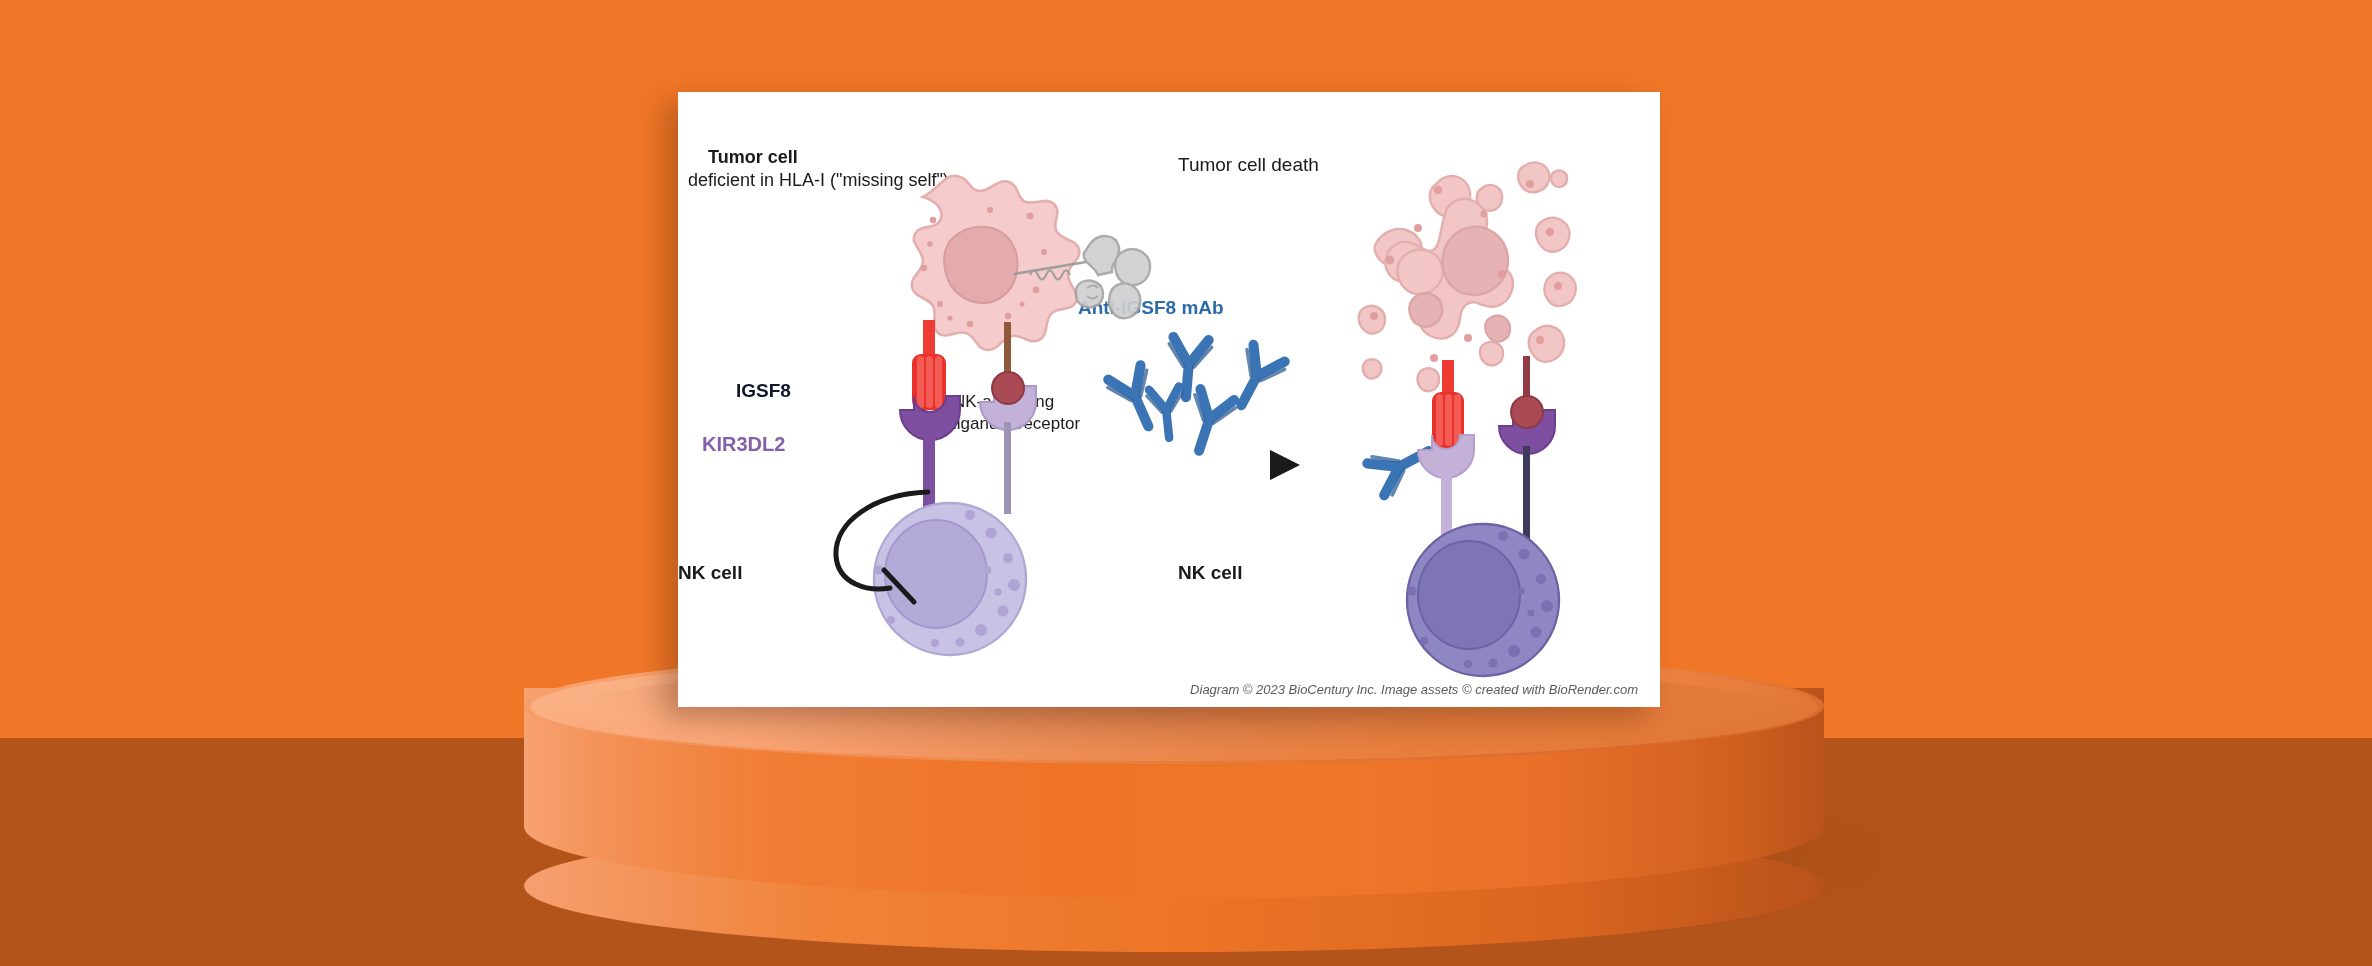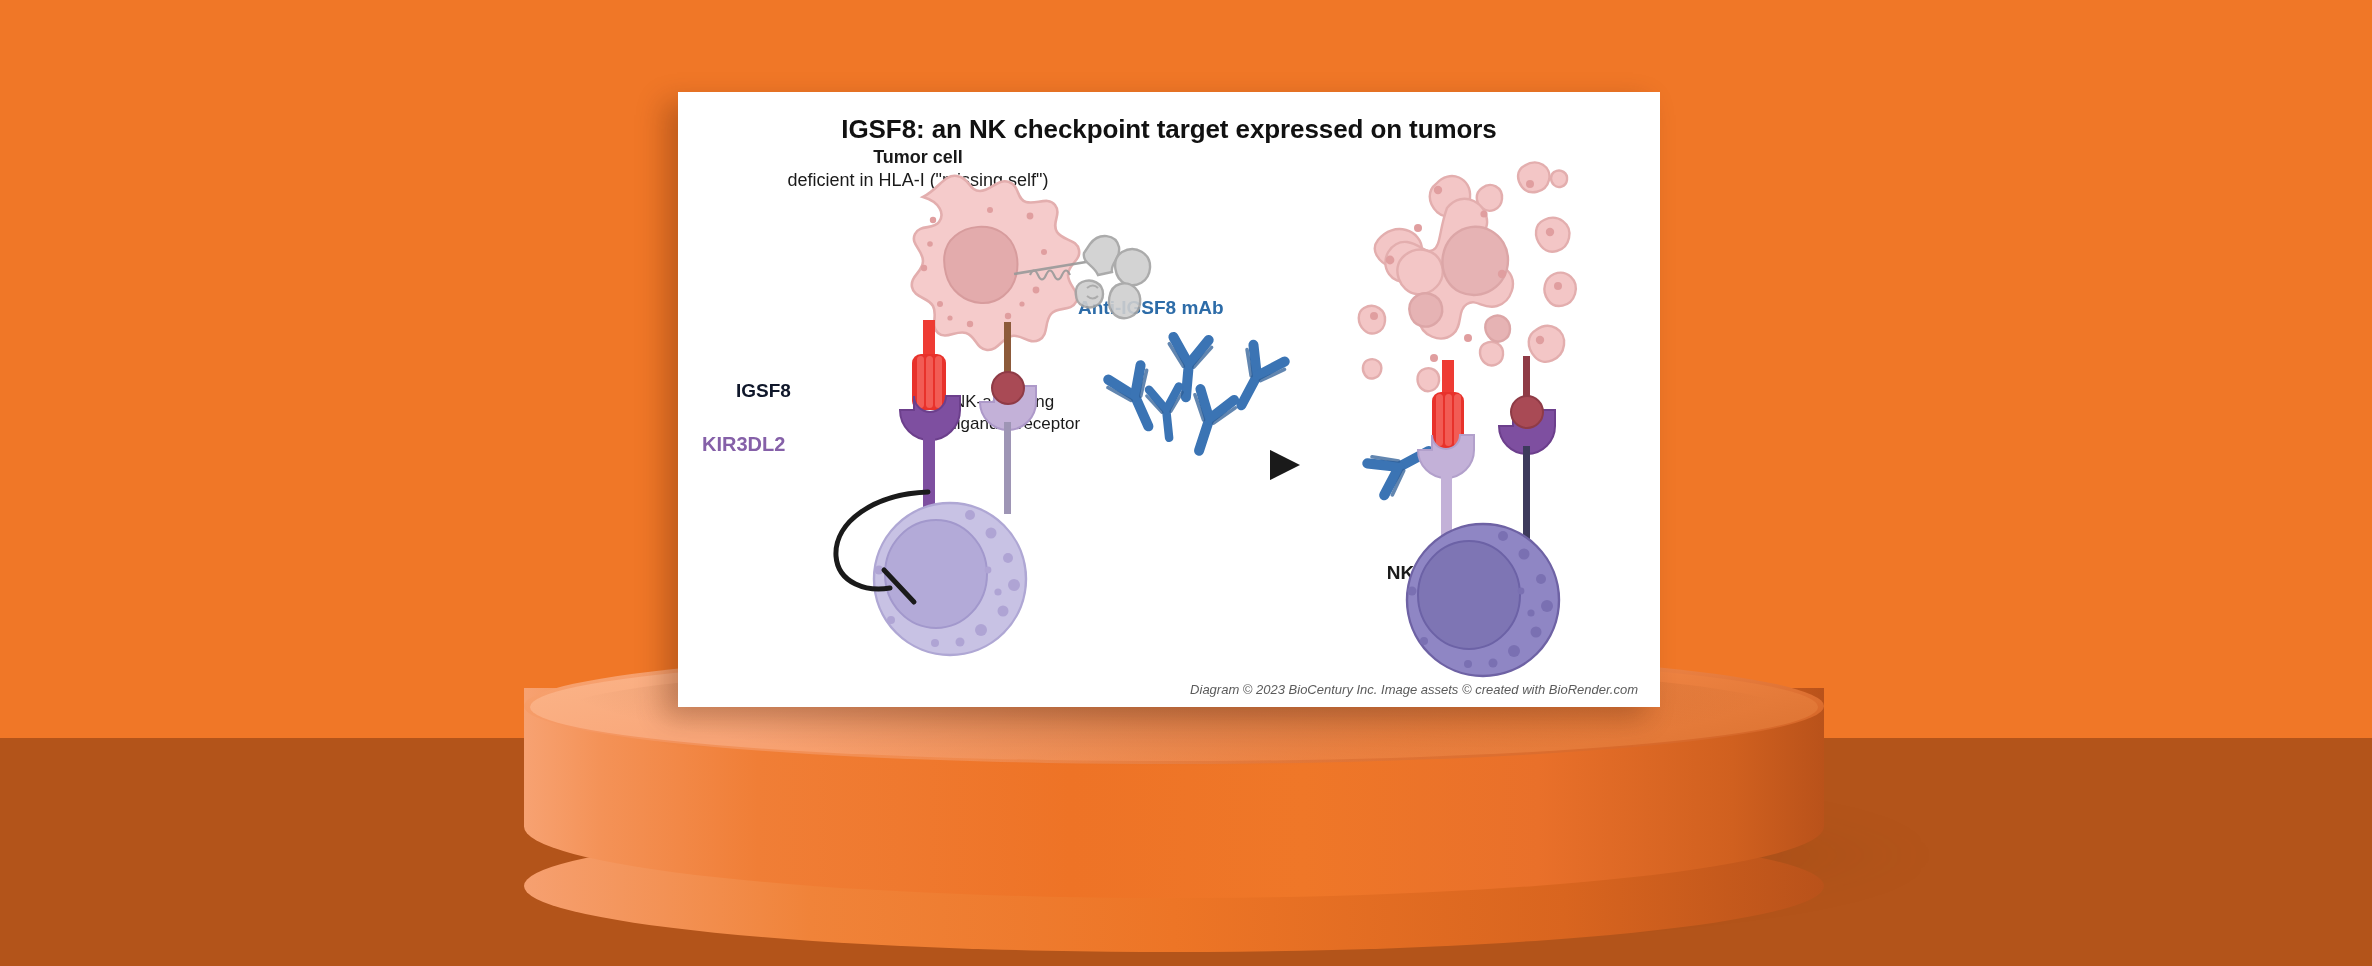--- a/index.html
+++ b/index.html
@@ -59,21 +59,21 @@
     background:#FFFFFF;
     box-shadow:-14px 10px 26px rgba(80,30,5,.30);
   }
   .card-title{
     position:absolute;left:0;top:22px;width:982px;text-align:center;
     font-size:26px;font-weight:bold;color:#111;letter-spacing:-.1px;
   }
 
   
   .lbl{position:absolute;color:#1a1a1a;line-height:1.18;}
-  .lbl.ctr{text-align:center;}
+  .lbl.ctr{}
   .b{font-weight:bold;}
 
   .footer{
     position:absolute;right:22px;bottom:10px;
     font-style:italic;font-size:13px;color:#5b5b5b;white-space:nowrap;
   }
 
   svg{display:block;overflow:visible;}
   .scene{position:absolute;left:0;top:0;width:982px;height:615px;}
 </style>
@@ -89,36 +89,36 @@
   <div class="podium">
     <div class="podium-bottom"></div>
     <div class="podium-body"></div>
     <div class="podium-top"></div>
     <div class="podium-rim"></div>
     <div class="podium-inner-shadow"></div>
   </div>
 
   <div class="card">
 
-    <div class="card-title">IGSF8: an NK checkpoint target expressed on tumors</div>
 
     <div class="lbl ctr b" style="left:30px;top:55px;width:420px;font-size:18px;">Tumor cell</div>
     <div class="lbl ctr" style="left:10px;top:78px;width:460px;font-size:18px;">deficient in HLA-I ("missing self")</div>
 
     <div class="lbl b" style="left:58px;top:288px;font-size:19px;color:#0f172a;">IGSF8</div>
 
     <div class="lbl b" style="left:24px;top:341px;font-size:20px;color:#8560A8;">KIR3DL2</div>
 
     <div class="lbl" style="left:275px;top:300px;font-size:17px;">NK-activating</div>
     <div class="lbl" style="left:275px;top:322px;font-size:17px;">ligand + receptor</div>
 
     <div class="lbl ctr b" style="left:0px;top:470px;width:490px;font-size:19px;">NK cell</div>
 
     <div class="lbl b" style="left:400px;top:205px;font-size:19px;color:#2D6CA8;">Anti-IGSF8 mAb</div>
 
+    <div class="lbl ctr" style="left:500px;top:62px;width:482px;font-size:19px;">Tumor cell death</div>
 
     <div class="lbl ctr b" style="left:500px;top:470px;width:482px;font-size:19px;">NK cell</div>
 
     <div class="footer">Diagram © 2023 BioCentury Inc. Image assets © created with BioRender.com</div>
 
     <svg class="scene" viewBox="0 0 982 615" xmlns="http://www.w3.org/2000/svg">
       <defs>
         <linearGradient id="arrowFade" x1="0" y1="0" x2="1" y2="0">
           <stop offset="0%" stop-color="#1a1a1a" stop-opacity="0"></stop>
           <stop offset="30%" stop-color="#1a1a1a" stop-opacity="0.45"></stop>

